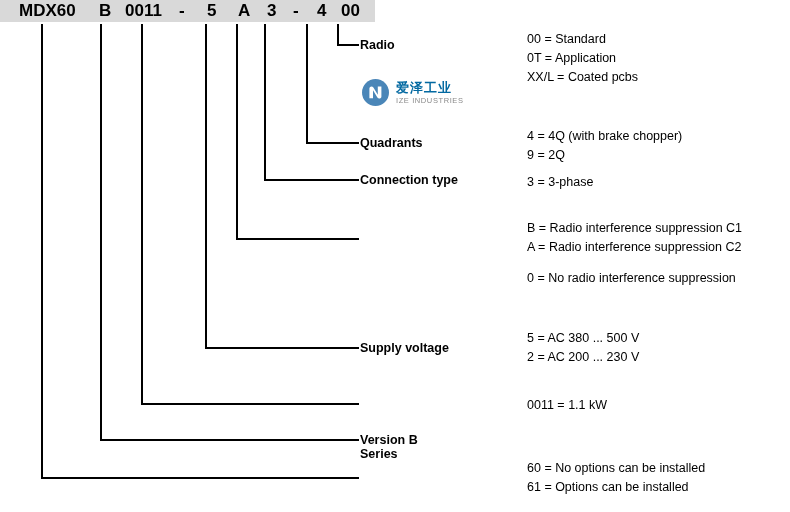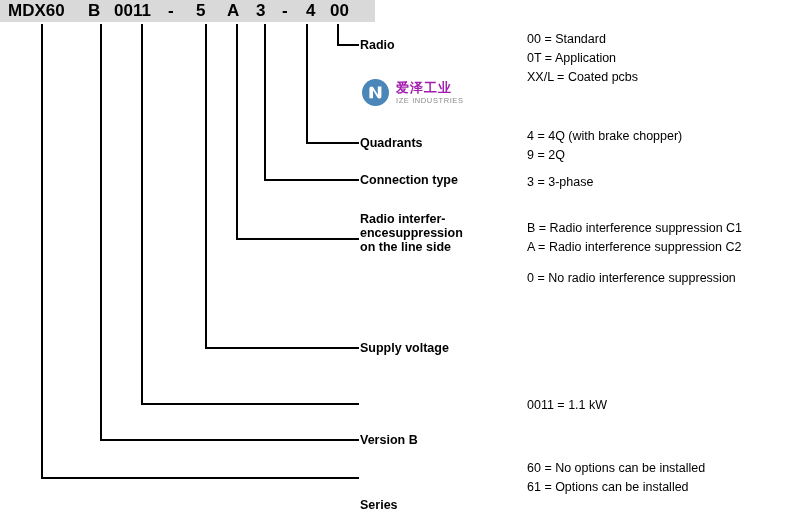--- a/index.html
+++ b/index.html
@@ -14,21 +14,21 @@
   #stage{position:relative;width:790px;height:512px;}
 
   
   .code-bar{
     position:absolute;left:0;top:0;width:375px;height:22px;
     background:#d9d9d9;
   }
   .code-seg{
     position:absolute;top:0;height:38px;line-height:22px;
     font-size:17px;font-weight:bold;letter-spacing:0px;
-    white-space:nowrap;color:#000;
+    white-space:nowrap;color:#000;margin-left:11px;
   }
 
   
   .vline{position:absolute;width:2px;background:#000;}
   .hline{position:absolute;height:2px;background:#000;}
 
   
   .lbl{
     position:absolute;font-size:12.5px;font-weight:bold;
     line-height:14px;white-space:pre-line;color:#000;
@@ -40,21 +40,21 @@
     color:#000;white-space:nowrap;
   }
   .opts .blank{display:block;height:12px;}
 
   
   .wm{position:absolute;display:flex;align-items:center;gap:7px;}
   .wm-mark{width:27px;height:27px;border-radius:50%;
     background:#4a86b8;position:relative;flex:none;}
   .wm-mark svg{position:absolute;left:0;top:0;}
   .wm-txt{display:flex;flex-direction:column;line-height:1;}
-  .wm-cn{font-size:13px;font-weight:bold;color:#a21caf;letter-spacing:1px;}
+  .wm-cn{font-size:13px;font-weight:bold;color:#0369a1;letter-spacing:1px;}
   .wm-en{font-size:7.5px;color:#8a8a8a;letter-spacing:.6px;margin-top:3px;}
 </style>
 </head>
 <body>
 
 <div id="stage">
 
   <div class="code-bar"></div>
   <div class="code-seg" style="left:8px">MDX60</div>
   <div class="code-seg" style="left:88px">B</div>
@@ -87,26 +87,23 @@
 
   <div class="vline" style="left:100px;top:24px;height:417px"></div>
   <div class="hline" style="left:100px;top:439px;width:259px"></div>
 
   <div class="vline" style="left:41px;top:24px;height:455px"></div>
   <div class="hline" style="left:41px;top:477px;width:318px"></div>
 
   <div class="lbl" style="left:360px;top:38px">Radio</div>
   <div class="lbl" style="left:360px;top:136px">Quadrants</div>
   <div class="lbl" style="left:360px;top:173px">Connection type</div>
-  <div class="lbl" style="left:360px;top:212px">Radio interfer-
-encesuppression
-on the line side</div>
   <div class="lbl" style="left:360px;top:341px">Supply voltage</div>
   <div class="lbl" style="left:360px;top:433px">Version B</div>
-  <div class="lbl" style="left:360px;top:498px">Series</div>
+  <div class="lbl" style="left:360px;top:447px">Series</div>
 
   <div class="opts" style="left:527px;top:30px">
     <div>00 = Standard</div>
     <div>0T = Application</div>
     <div>XX/L = Coated pcbs</div>
   </div>
 
   <div class="opts" style="left:527px;top:127px">
     <div>4 = 4Q (with brake chopper)</div>
     <div>9 = 2Q</div>
@@ -116,20 +113,24 @@
     <div>3 = 3-phase</div>
   </div>
 
   <div class="opts" style="left:527px;top:219px">
     <div>B = Radio interference suppression C1</div>
     <div>A = Radio interference suppression C2</div>
     <span class="blank"></span>
     <div>0 = No radio interference suppression</div>
   </div>
 
+  <div class="opts" style="left:527px;top:329px">
+    <div>5 = AC 380 ... 500 V</div>
+    <div>2 = AC 200 ... 230 V</div>
+  </div>
 
   <div class="opts" style="left:527px;top:396px">
     <div>0011 = 1.1 kW</div>
   </div>
 
   <div class="opts" style="left:527px;top:459px">
     <div>60 = No options can be installed</div>
     <div>61 = Options can be installed</div>
   </div>
 

